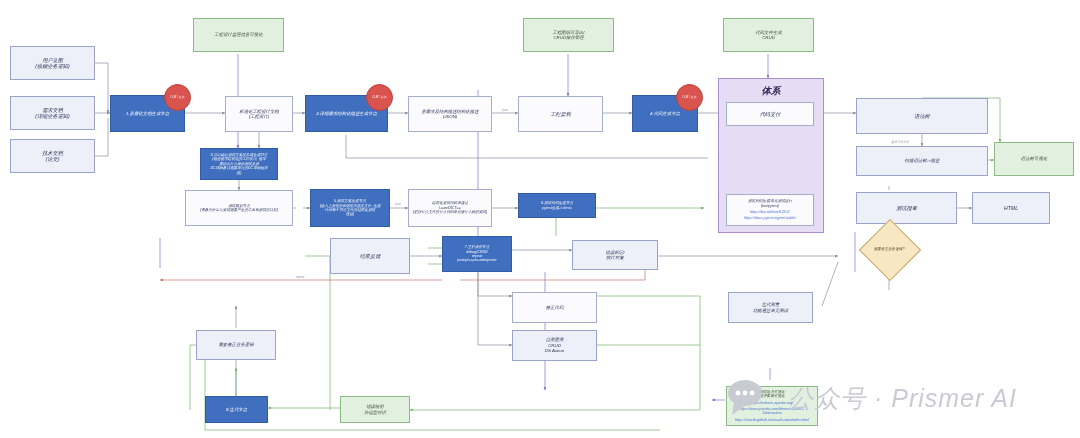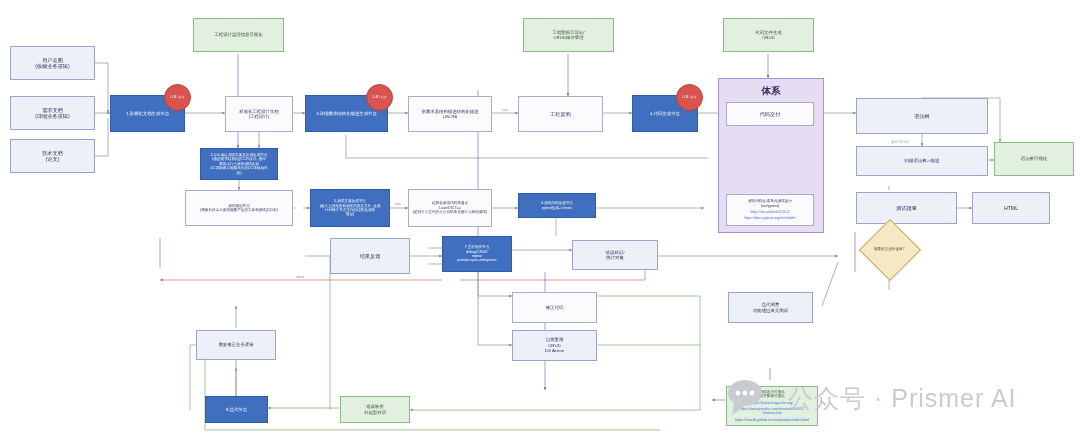--- a/index.html
+++ b/index.html
@@ -7,20 +7,21 @@
     font-family:"Liberation Sans","DejaVu Sans",sans-serif;
     width:1080px;height:438px;overflow:hidden;
   }
   #canvas{
     position:relative;width:882px;height:438px;
     background-color:#ffffff;
     background-image:
       radial-gradient(circle, #d8dbe6 0.6px, transparent 0.7px);
     background-size:12px 12px;
     background-position:2px 2px;
+    font-style:italic;
   }
   svg.edges{position:absolute;left:0;top:0;width:1080px;height:438px;pointer-events:none;}
 
   .node{
     position:absolute;box-sizing:border-box;
     display:flex;align-items:center;justify-content:center;
     text-align:center;line-height:1.25;
     white-space:pre-line;
     overflow:hidden;
   }

